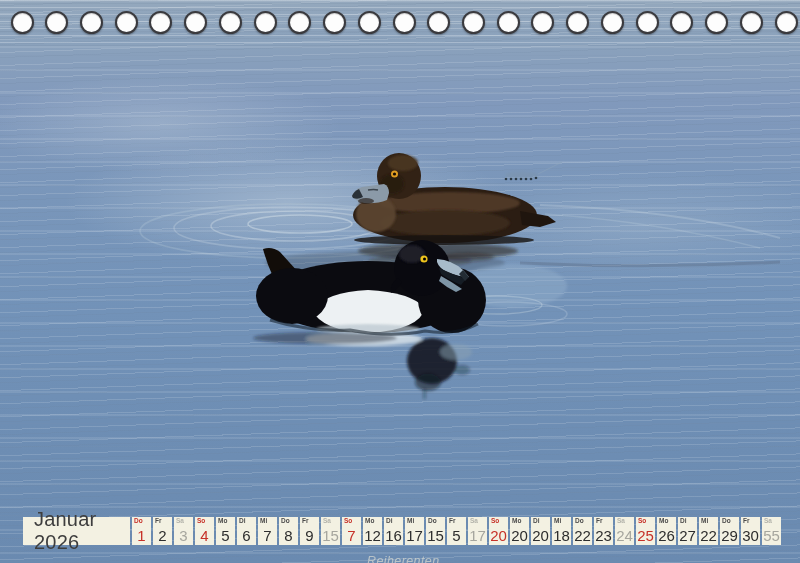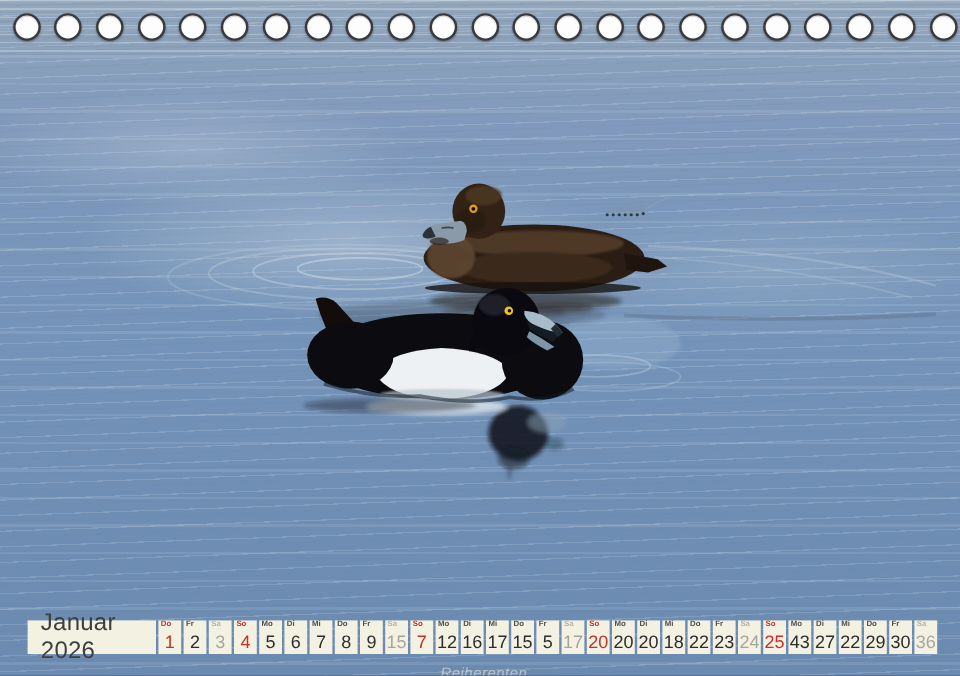--- a/index.html
+++ b/index.html
@@ -295,21 +295,21 @@
     <span class="num">24</span>
   </div>
 
   <div class="day c-red">
     <span class="wd">So</span>
     <span class="num">25</span>
   </div>
 
   <div class="day c-dark">
     <span class="wd">Mo</span>
-    <span class="num">43</span>
+    <span class="num">26</span>
   </div>
 
   <div class="day c-dark">
     <span class="wd">Di</span>
     <span class="num">27</span>
   </div>
 
   <div class="day c-dark">
     <span class="wd">Mi</span>
     <span class="num">22</span>
@@ -320,18 +320,18 @@
     <span class="num">29</span>
   </div>
 
   <div class="day c-dark">
     <span class="wd">Fr</span>
     <span class="num">30</span>
   </div>
 
   <div class="day c-gray">
     <span class="wd">Sa</span>
-    <span class="num">36</span>
+    <span class="num">55</span>
   </div>
 </div>
   </div>
 
 </div>
 
 </body></html>

